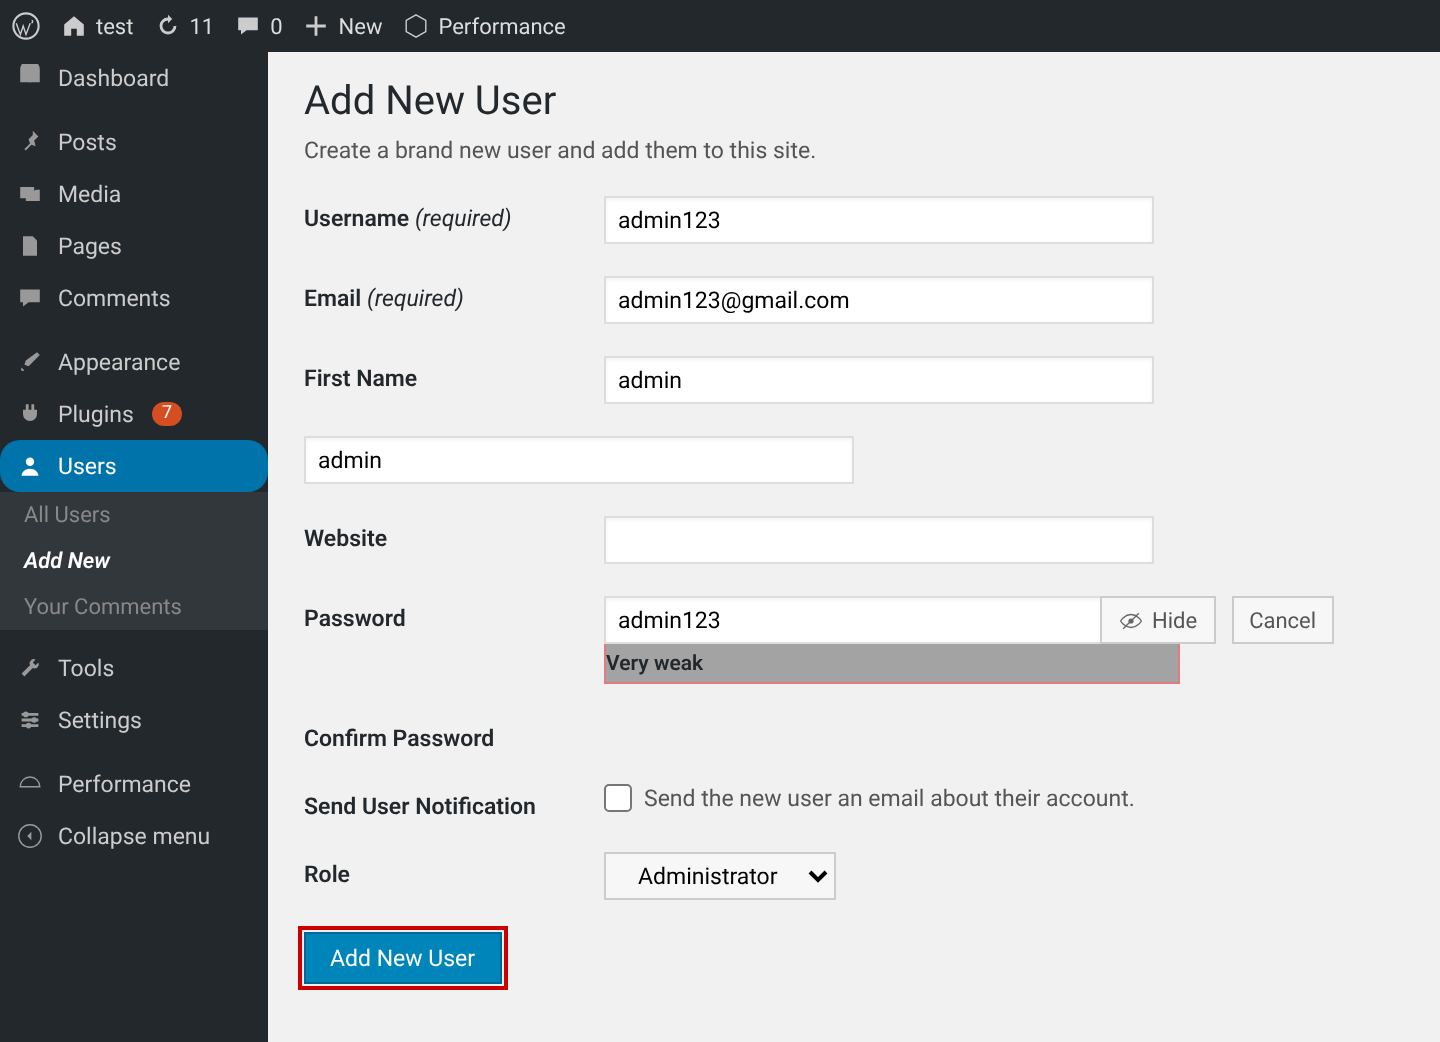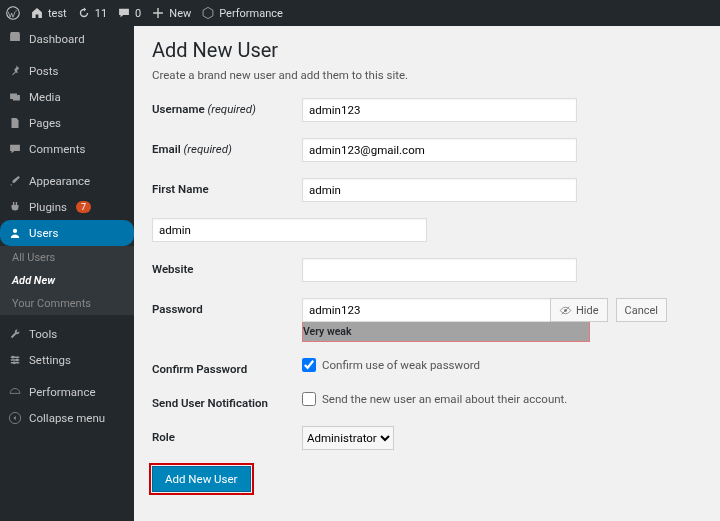--- a/index.html
+++ b/index.html
@@ -27,21 +27,21 @@
 .fld { flex:1; }
 .fld input[type=text] { width:275px; height:24px; border:1px solid #ddd; padding:2px 6px; font-size:11.5px; background:#fff; box-shadow:inset 0 1px 2px rgba(0,0,0,.05); }
 .pw-wrap { display:flex; gap:8px; align-items:flex-start; }
 .pw-box { width:240px; }
 .pw-box input { width:100%; height:24px; border:1px solid #e27c7c; padding:2px 6px; font-size:11.5px; background:#fff; }
 .strength { width:288px; height:20px; background:#a3a3a3; border:1px solid #e27c7c; border-top:none; text-align:left; font-size:10.5px; font-weight:600; color:#23282d; line-height:20px; }
 .btn-sm { height:24px; border:1px solid #ccc; background:#f7f7f7; padding:0 8px; font-size:11px; cursor:pointer; display:flex; align-items:center; gap:4px; color:#555; }
 .btn-sm svg { width:13px; height:13px; fill:#666; }
 .chk { display:flex; align-items:center; gap:6px; font-size:11.5px; color:#555; }
 .chk input { width:14px; height:14px; }
-select { height:24px; border:1px solid #ccc; background:#f7f7f7; padding:2px 0; font-size:11.5px; }
+select { height:24px; border:1px solid #ccc; background:#f7f7f7; padding:2px 12px; font-size:11.5px; }
 .submit { background:#0085ba; border:1px solid #006799; color:#fff; padding:5px 12px; font-size:11.5px; cursor:pointer; outline:2px solid #cc0000; outline-offset:1px; }
 </style>
 </head>
 <body>
 
 <div class="toolbar">
   <div class="toolbar-item">
       <svg viewBox="0 0 20 20">
         <circle cx="10" cy="10" r="9" fill="none" stroke="#ccc" stroke-width="1.5"></circle>
         <path d="M3 8l3 8 2-6 2 6 3-8M14 6c1 0 1 1 0 2" stroke="#ccc" fill="none"></path>
@@ -208,26 +208,20 @@
             </svg>
             <span>Hide</span>
           </button>
       <button class="btn-sm">
             <span>Cancel</span>
           </button>
     </div>
   </div>
   <div class="row">
     <div class="lbl">Confirm Password</div>
-    <div class="fld">
-          <label class="chk">
-            <input type="checkbox" checked="" style="">
-            <span>Confirm use of weak password</span>
-          </label>
-        </div>
   </div>
   <div class="row">
     <div class="lbl">Send User Notification</div>
     <div class="fld">
           <label class="chk">
             <input type="checkbox" style="">
             <span>Send the new user an email about their account.</span>
           </label>
         </div>
   </div>

